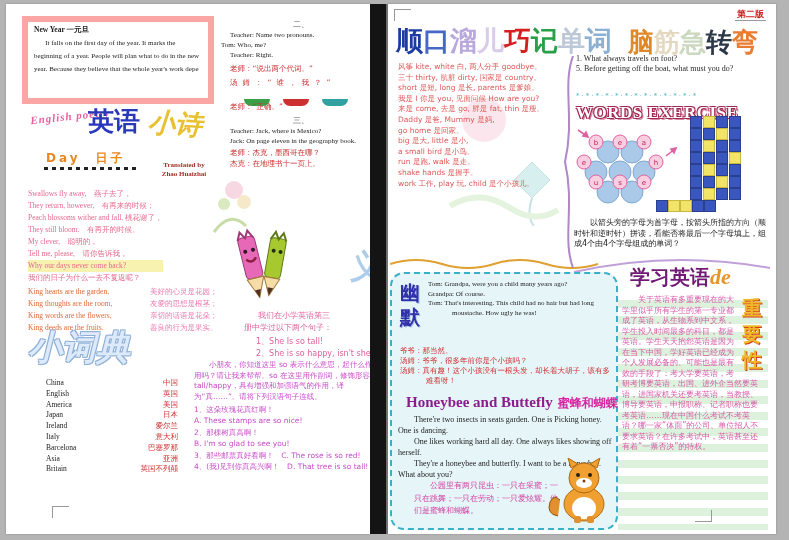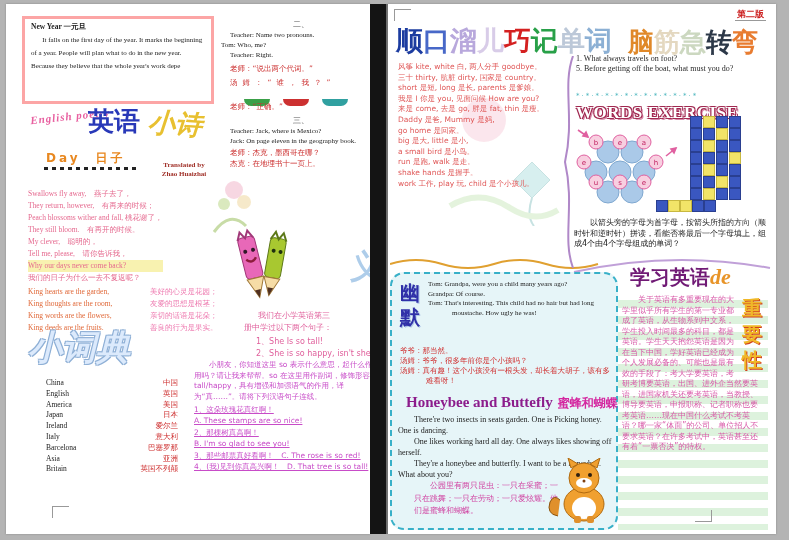--- a/index.html
+++ b/index.html
@@ -7,21 +7,21 @@
   .a{position:absolute;}
   .page{position:absolute;top:4px;height:530px;background:#fff;box-shadow:0 0 2px #888;}
   #leftPage{left:6px;width:364px;}
   #rightPage{left:388px;width:376px;padding-left:12px;}
   #spine{left:370px;top:4px;width:30px;height:530px;background:#141414;}
   #spine .gap{position:absolute;left:16px;top:0;width:2px;height:100%;background:#6a6a6a;}
   .corner{position:absolute;width:16px;height:11px;border-left:1px solid #999;border-bottom:1px solid #999;}
   .cornerT{position:absolute;width:16px;height:11px;border-left:1px solid #999;border-top:1px solid #999;}
 
   
-  .ny-box{left:16px;top:12px;width:192px;height:88px;border:3px solid #fca5a5;padding:3px 6px;box-sizing:border-box;}
+  .ny-box{left:16px;top:12px;width:192px;height:88px;border:6px solid #fca5a5;padding:3px 6px;box-sizing:border-box;}
   .ny-title{font:bold 7.5px/10px "Liberation Serif",serif;color:#222;}
   .ny-body{font:7px/12.8px "Liberation Serif",serif;color:#222;text-indent:1.6em;margin-top:2px;}
   .sec-label{width:130px;text-align:center;font:8px/9px "DejaVu Sans",sans-serif;color:#555;}
   .dlg-en{font:7px/10px "Liberation Serif",serif;color:#222;}
   .dlg-cn{font:7.5px/10px "DejaVu Sans",sans-serif;color:#cc3030;}
   .spread{letter-spacing:5px;}
   .swoosh{display:inline-block;width:26px;height:7px;border-radius:0 0 14px 14px;margin-right:13px;}
   .poetry-label{font:italic bold 11px "Liberation Serif",serif;color:#e860a0;transform:rotate(-6deg);letter-spacing:1px;}
   .t-blue{font:bold 26px/26px "DejaVu Sans",sans-serif;color:#2838b8;}
   .t-gold{font:italic bold 27px/27px "DejaVu Sans",sans-serif;color:#e8c030;transform:rotate(4deg);}
@@ -34,21 +34,21 @@
   .kind-row .en{color:#e06838;width:122px;}
   .kind-row .cn{color:#ee7ab0;font-family:Liberation Serif, serif;}
   .dict-title{font:italic bold 34px/34px "DejaVu Sans",sans-serif;color:#dceafc;
     text-shadow:1px 1px 0 #8fb0d6,-1px -1px 0 #8fb0d6,1px -1px 0 #8fb0d6,-1px 1px 0 #8fb0d6;}
   .dict-row{display:flex;justify-content:space-between;width:132px;font:7.5px/10.8px "Liberation Serif",serif;}
   .dict-row .en{color:#222;}
   .dict-row .cn{color:#cc2828;font-family:"DejaVu Sans",sans-serif;}
   .yi{font:bold 32px/32px "DejaVu Sans",sans-serif;color:#aecdea;}
   .so-pink{font:8px/11px "DejaVu Sans",sans-serif;color:#e0609c;white-space:nowrap;}
   .so-expl{width:184px;font:7.5px/10.5px "DejaVu Sans",sans-serif;color:#c84cc8;text-indent:2em;}
-  .match div{font:7.5px/11.4px "DejaVu Sans",sans-serif;color:#c84cc8;white-space:nowrap;text-decoration:underline;}
+  .match div{font:7.5px/11.4px "DejaVu Sans",sans-serif;color:#c84cc8;white-space:nowrap;}
 
   
   .edition{font:bold 9px/11px "DejaVu Sans",sans-serif;color:#cc2020;border-bottom:1px solid #999;padding:0 2px;}
   .headline{display:flex;}
   .headline span{font:bold 27px/30px "DejaVu Sans",sans-serif;}
   .headline2 span{font:bold 26px/30px "DejaVu Sans",sans-serif;}
   .rhyme div{font:7.5px/10.6px "DejaVu Sans",sans-serif;color:#e05858;}
   .rhyme{width:174px;}
   .teasers div{font:8px/10.2px "Liberation Serif",serif;color:#2a2a2a;}
   .dots{font:7px/8px "DejaVu Sans",sans-serif;color:#48b4bc;letter-spacing:2px;}

